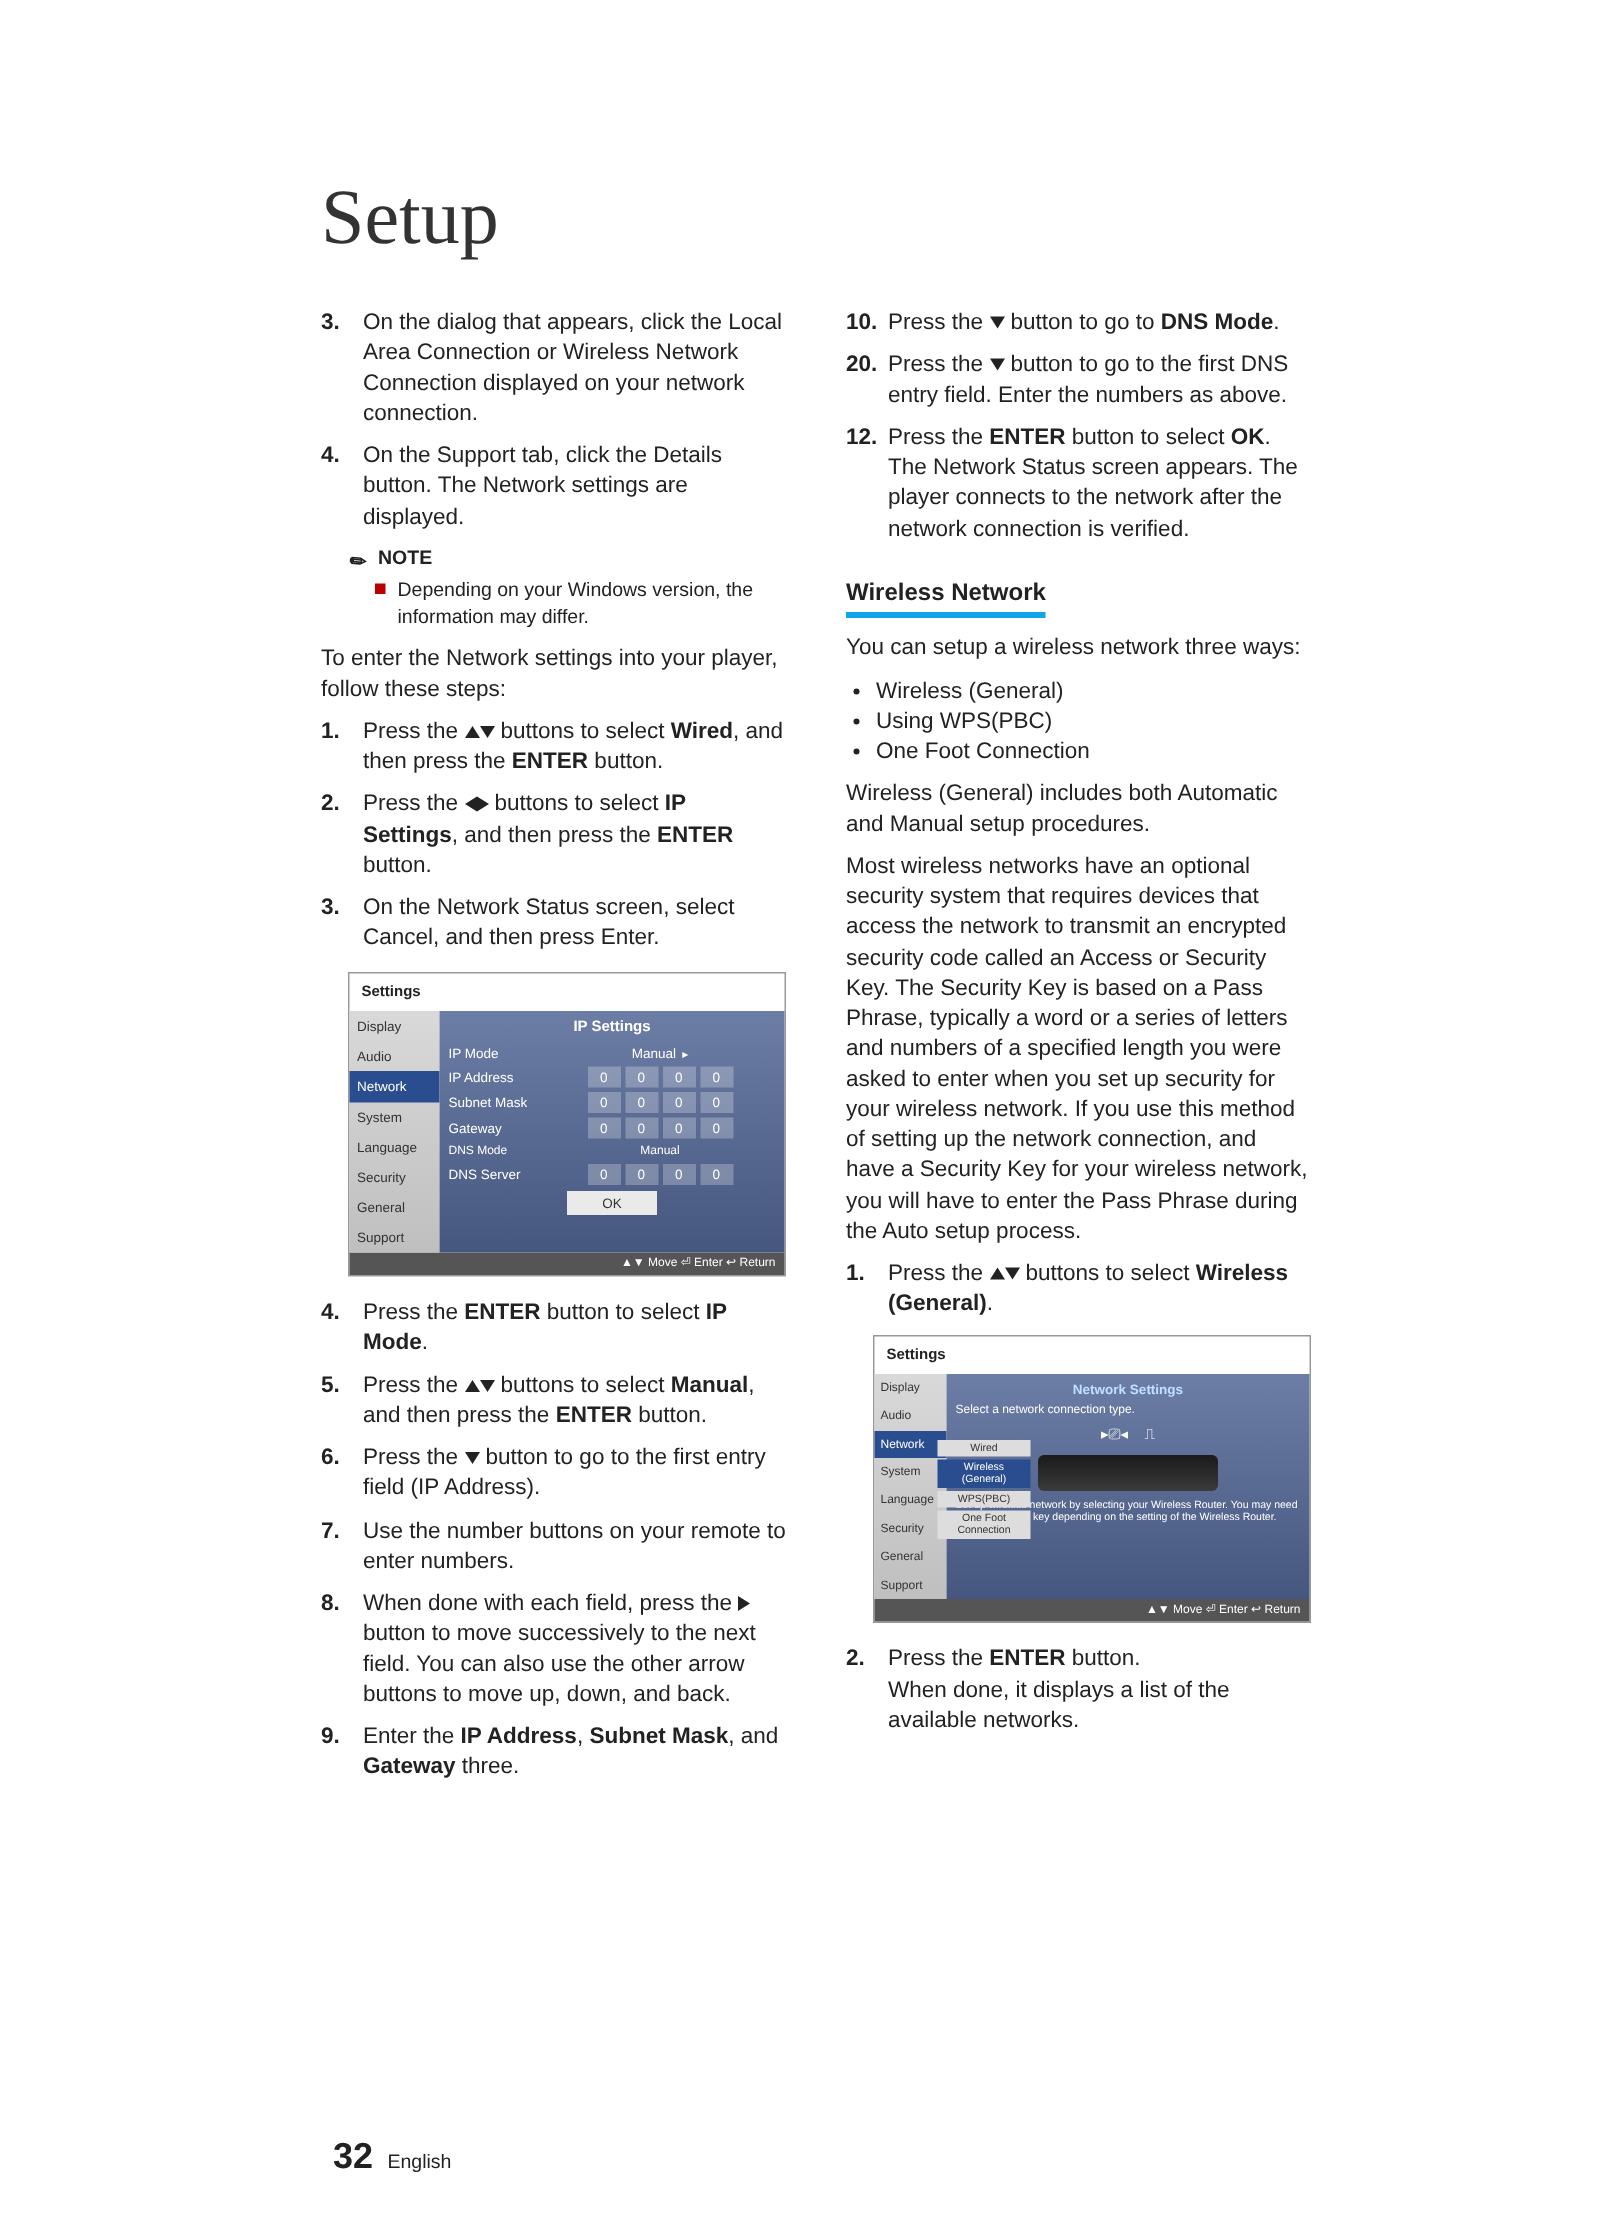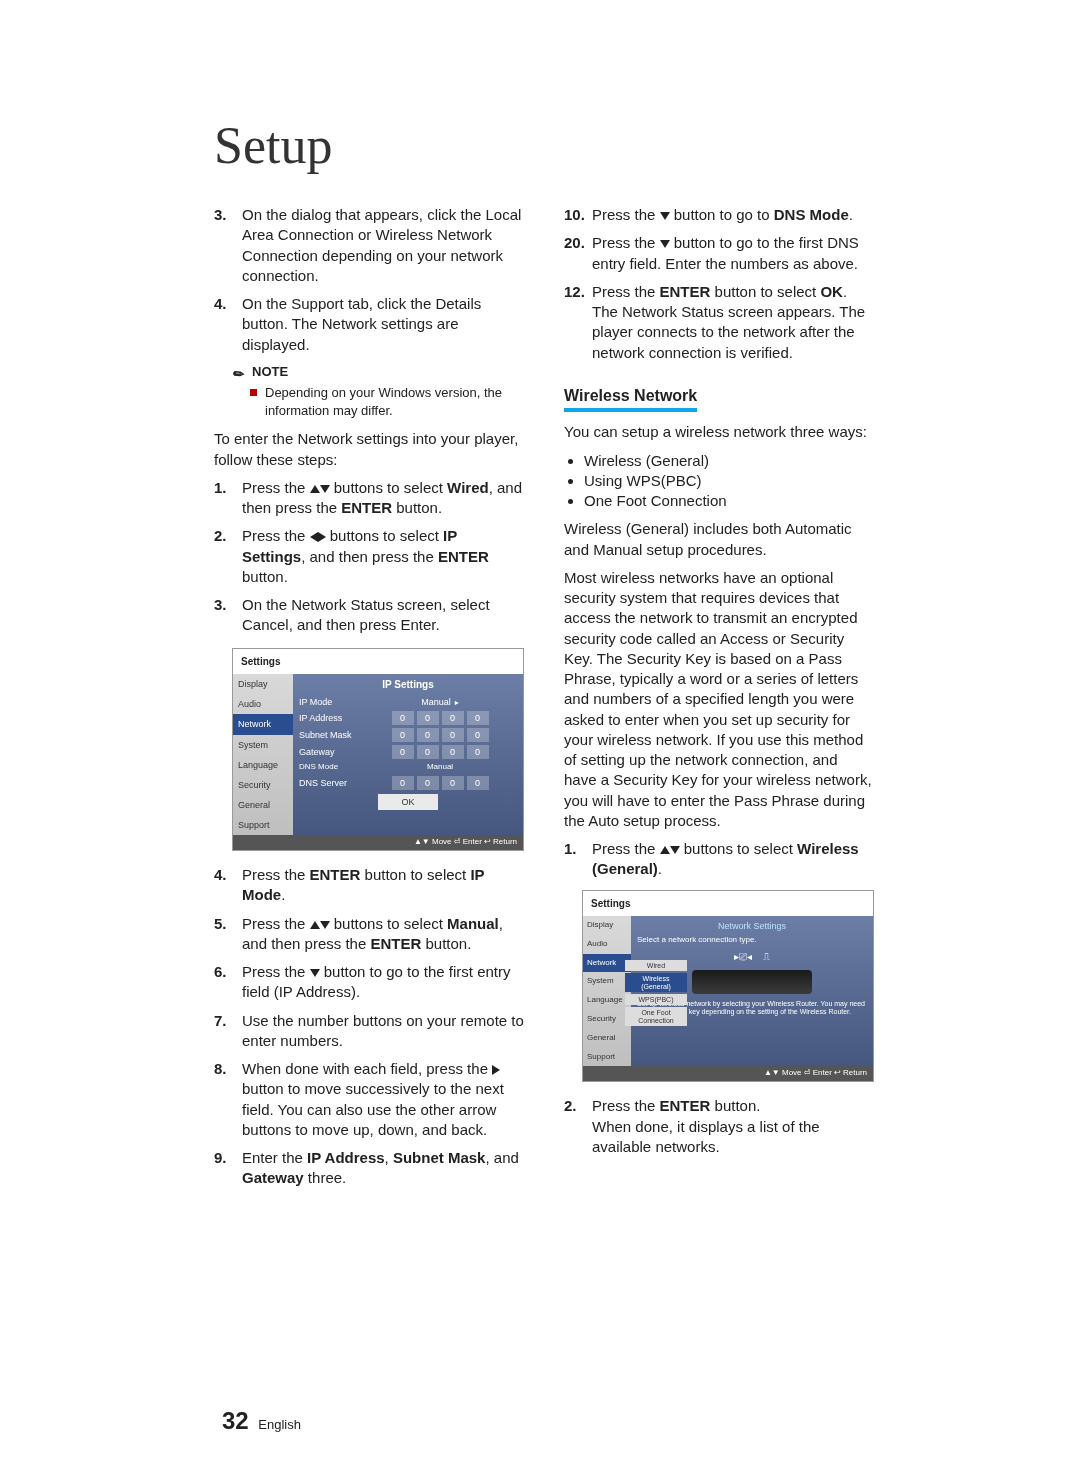--- a/index.html
+++ b/index.html
@@ -44,47 +44,47 @@
 .hint{background:#555;color:#fff;text-align:right;padding:2px 6px;font-size:8px}
 .chev{font-size:8px;margin-left:4px}
 
 .shot2{border:1px solid #999;margin:10px 0 14px 18px;width:290px;font-size:10px}
 .shot2 .title{padding:6px 8px;font-weight:700}
 .shot2 .inner2{display:flex;position:relative}
 .shot2 .side2{width:48px;background:linear-gradient(#d9d9d9,#bfbfbf)}
 .shot2 .side2 div{padding:4px 4px;font-size:8px;color:#333}
 .shot2 .side2 .sel{background:#2a4d8f;color:#fff}
 .shot2 .main2{flex:1;background:linear-gradient(#6d7ea6,#46577f);color:#fff;padding:4px 6px;position:relative}
-.nsTitle{text-align:center;color:#bfe0ff;font-size:9px;font-weight:400}
+.nsTitle{text-align:center;color:#bfe0ff;font-size:9px;font-weight:700}
 .promptTxt{font-size:8px;margin:3px 0 4px 0}
 .opts{position:absolute;left:42px;top:44px;display:flex;flex-direction:column;gap:2px}
 .optb{background:#ddd;color:#333;font-size:7px;padding:2px 4px;width:54px;text-align:center;line-height:1.05}
 .optb.sel{background:#2a4d8f;color:#fff}
 .icons2{text-align:center;font-size:10px;margin:4px 0}
 .routerimg{width:120px;height:24px;background:linear-gradient(#1a1a1a,#3b3b3b);border-radius:4px;margin:6px auto}
 .desc2{font-size:7px;line-height:1.2;margin-top:4px}
 .hint2{background:#555;color:#fff;text-align:right;padding:2px 6px;font-size:8px}
 
-.footer{position:absolute;bottom:60px;left:120px;font-size:13px}
+.footer{position:absolute;bottom:43px;left:120px;font-size:13px}
 .footer .pg{font-size:24px;font-weight:700;margin-right:6px}
 </style>
 </head>
 <body>
 
 <div class="page">
 <h1>Setup</h1>
 
 <div class="cols">
 
 <div class="col">
 
 <ol class="cont">
 <li>
             <span class="num">3.</span>
-            <span class="txt">On the dialog that appears, click the Local Area Connection or Wireless Network Connection depending on your network connection.</span>
+            <span class="txt">On the dialog that appears, click the Local Area Connection or Wireless Network Connection displayed on your network connection.</span>
           </li>
 <li>
             <span class="num">4.</span>
             <span class="txt">On the Support tab, click the Details button. The Network settings are displayed.</span>
           </li>
 </ol>
 
 <div class="note-hdr">
 <span class="pencil">✎</span>
 <span>NOTE</span>

